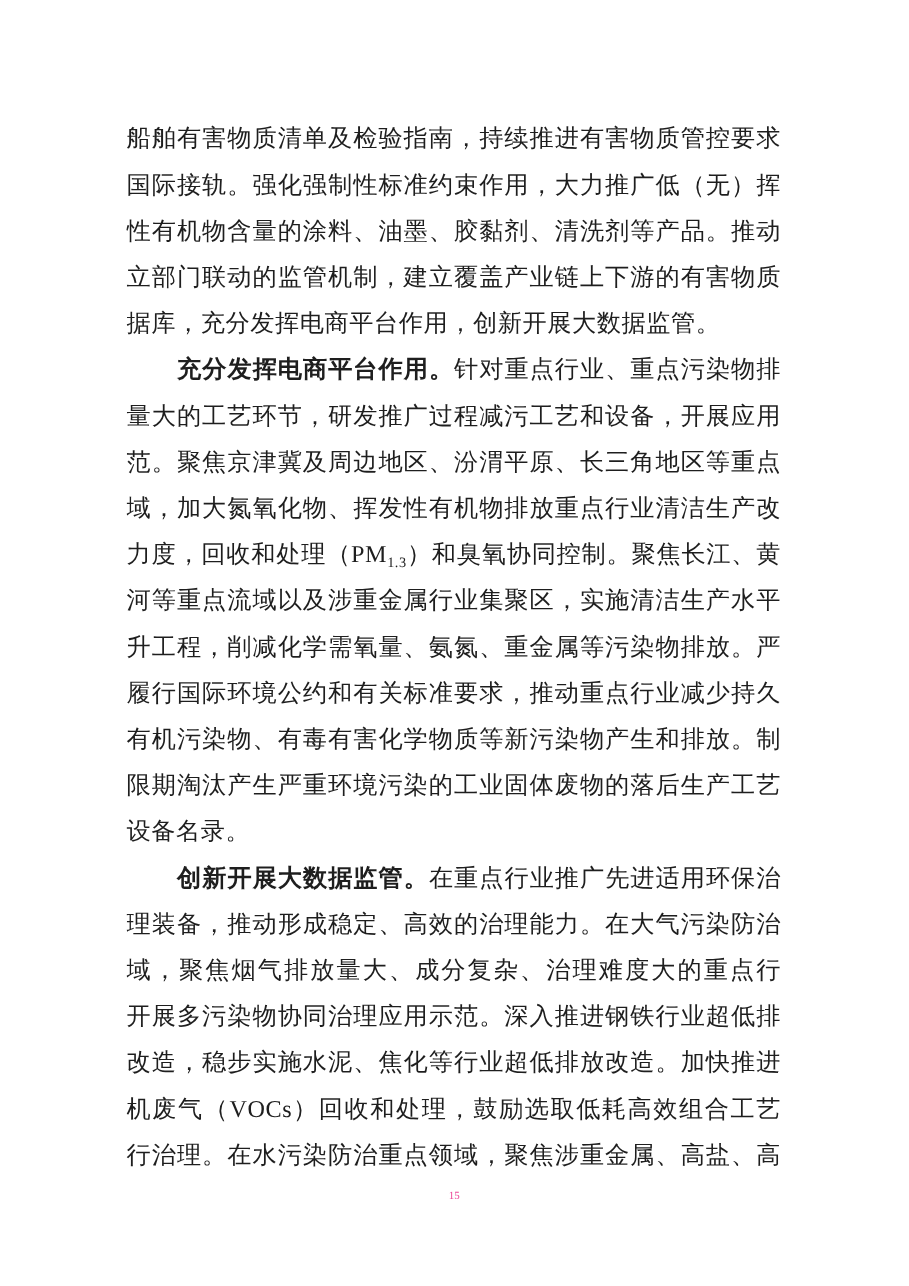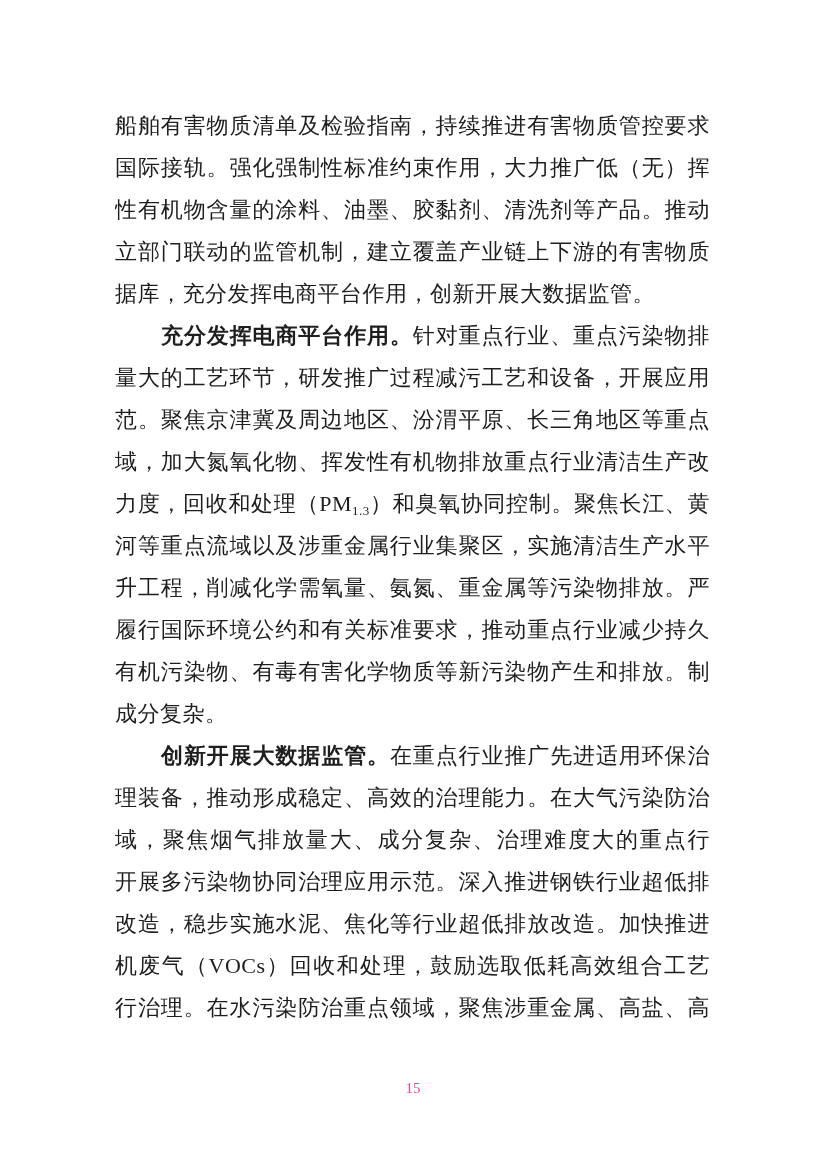--- a/index.html
+++ b/index.html
@@ -54,21 +54,21 @@
     font-size: 13px;
     line-height: 0;
     vertical-align: -4px;
   }
   .footer {
     position: absolute;
     left: 0;
     top: 1078px;
     width: 100%;
     text-align: center;
-    font-size: 15px;
+    font-size: 10px;
     line-height: 20px;
     color: #ec4899;
   }
 </style>
 </head>
 <body>
 
 <div class="page">
   <div class="text-block" id="doc-body">
       <div class="para">
@@ -81,21 +81,22 @@
       <div class="para">
         <div class="line j indent"><span class="seg bold">充分发挥电商平台作用。</span><span class="seg">针对重点行业、重点污染物排放</span></div>
         <div class="line j"><span class="seg">量大的工艺环节，研发推广过程减污工艺和设备，开展应用示</span></div>
         <div class="line j"><span class="seg">范。聚焦京津冀及周边地区、汾渭平原、长三角地区等重点区</span></div>
         <div class="line j"><span class="seg">域，加大氮氧化物、挥发性有机物排放重点行业清洁生产改造</span></div>
         <div class="line j"><span class="seg">力度，回收和处理（PM</span><span class="seg"><sub>1.3</sub></span><span class="seg">）和臭氧协同控制。聚焦长江、黄</span></div>
         <div class="line j"><span class="seg">河等重点流域以及涉重金属行业集聚区，实施清洁生产水平提</span></div>
         <div class="line j"><span class="seg">升工程，削减化学需氧量、氨氮、重金属等污染物排放。严格</span></div>
         <div class="line j"><span class="seg">履行国际环境公约和有关标准要求，推动重点行业减少持久性</span></div>
         <div class="line j"><span class="seg">有机污染物、有毒有害化学物质等新污染物产生和排放。制定</span></div>
-        <div class="line"><span class="seg">成分复杂。</span></div>
+        <div class="line j"><span class="seg">限期淘汰产生严重环境污染的工业固体废物的落后生产工艺</span></div>
+        <div class="line"><span class="seg">设备名录。</span></div>
       </div>
       <div class="para">
         <div class="line j indent"><span class="seg bold">创新开展大数据监管。</span><span class="seg">在重点行业推广先进适用环保治</span></div>
         <div class="line j"><span class="seg">理装备，推动形成稳定、高效的治理能力。在大气污染防治领</span></div>
         <div class="line j"><span class="seg">域，聚焦烟气排放量大、成分复杂、治理难度大的重点行业，</span></div>
         <div class="line j"><span class="seg">开展多污染物协同治理应用示范。深入推进钢铁行业超低排放</span></div>
         <div class="line j"><span class="seg">改造，稳步实施水泥、焦化等行业超低排放改造。加快推进有</span></div>
         <div class="line j"><span class="seg">机废气（VOCs）回收和处理，鼓励选取低耗高效组合工艺进</span></div>
         <div class="line j"><span class="seg">行治理。在水污染防治重点领域，聚焦涉重金属、高盐、高有</span></div>
       </div>

